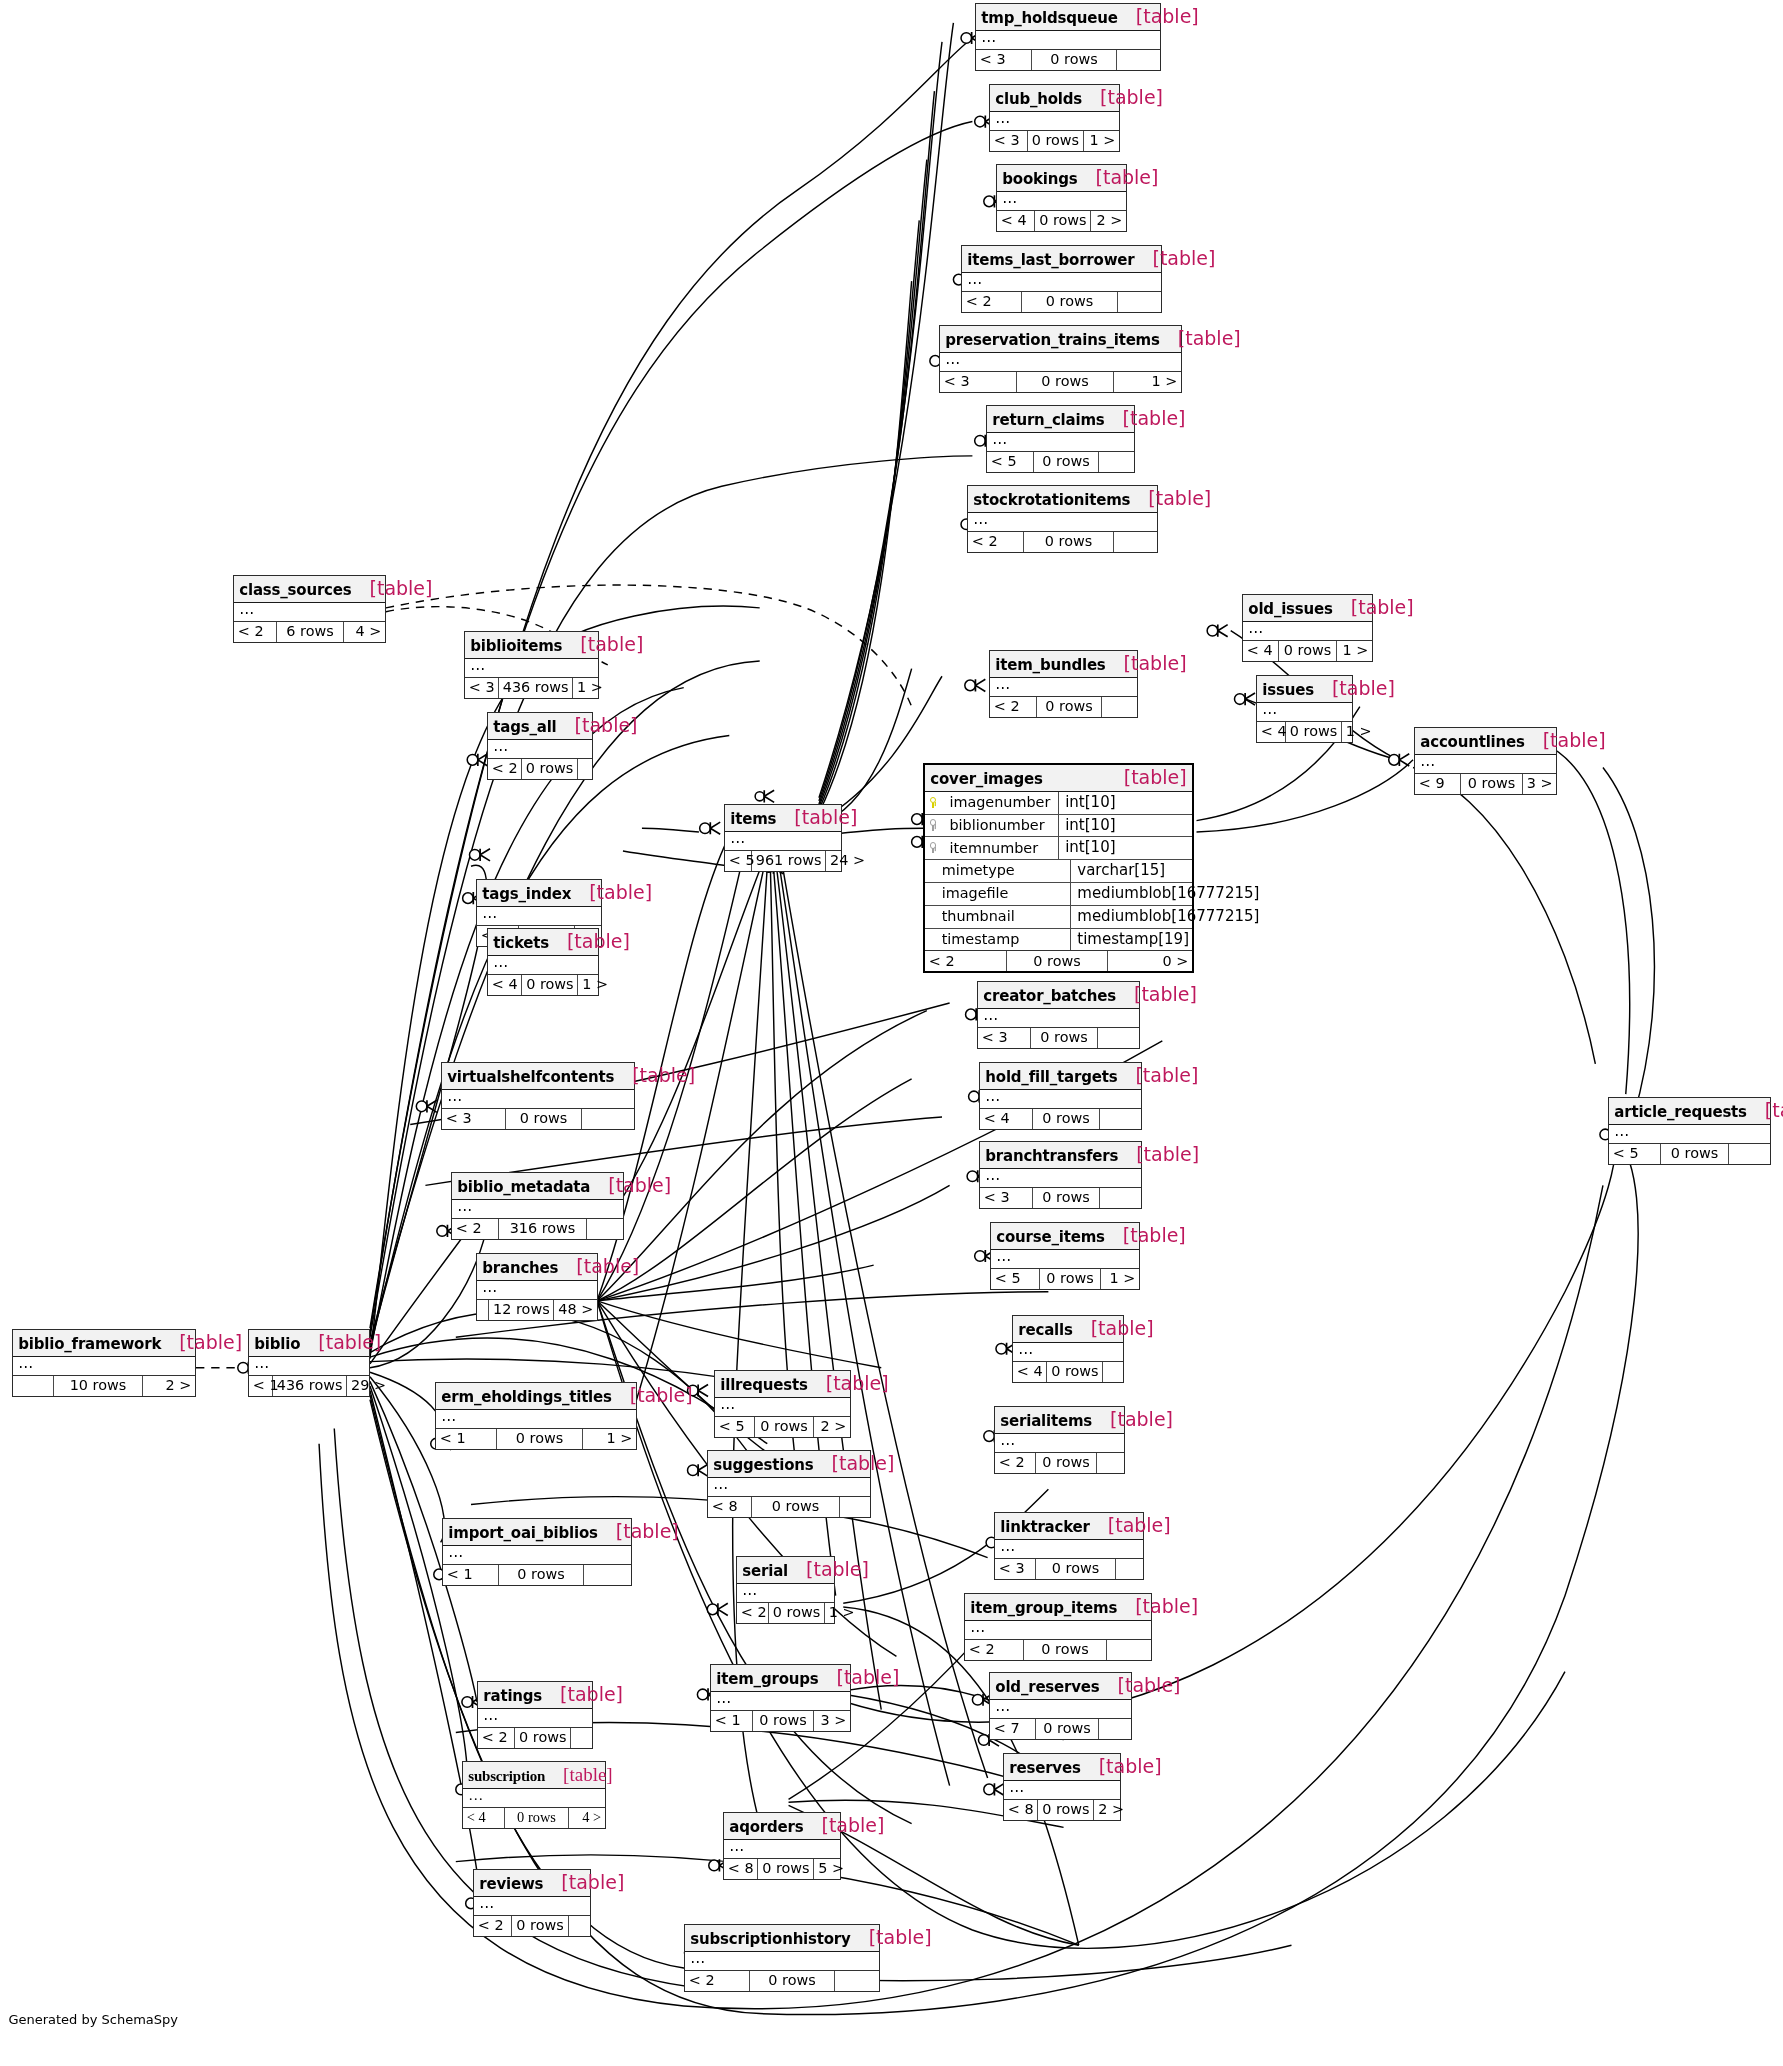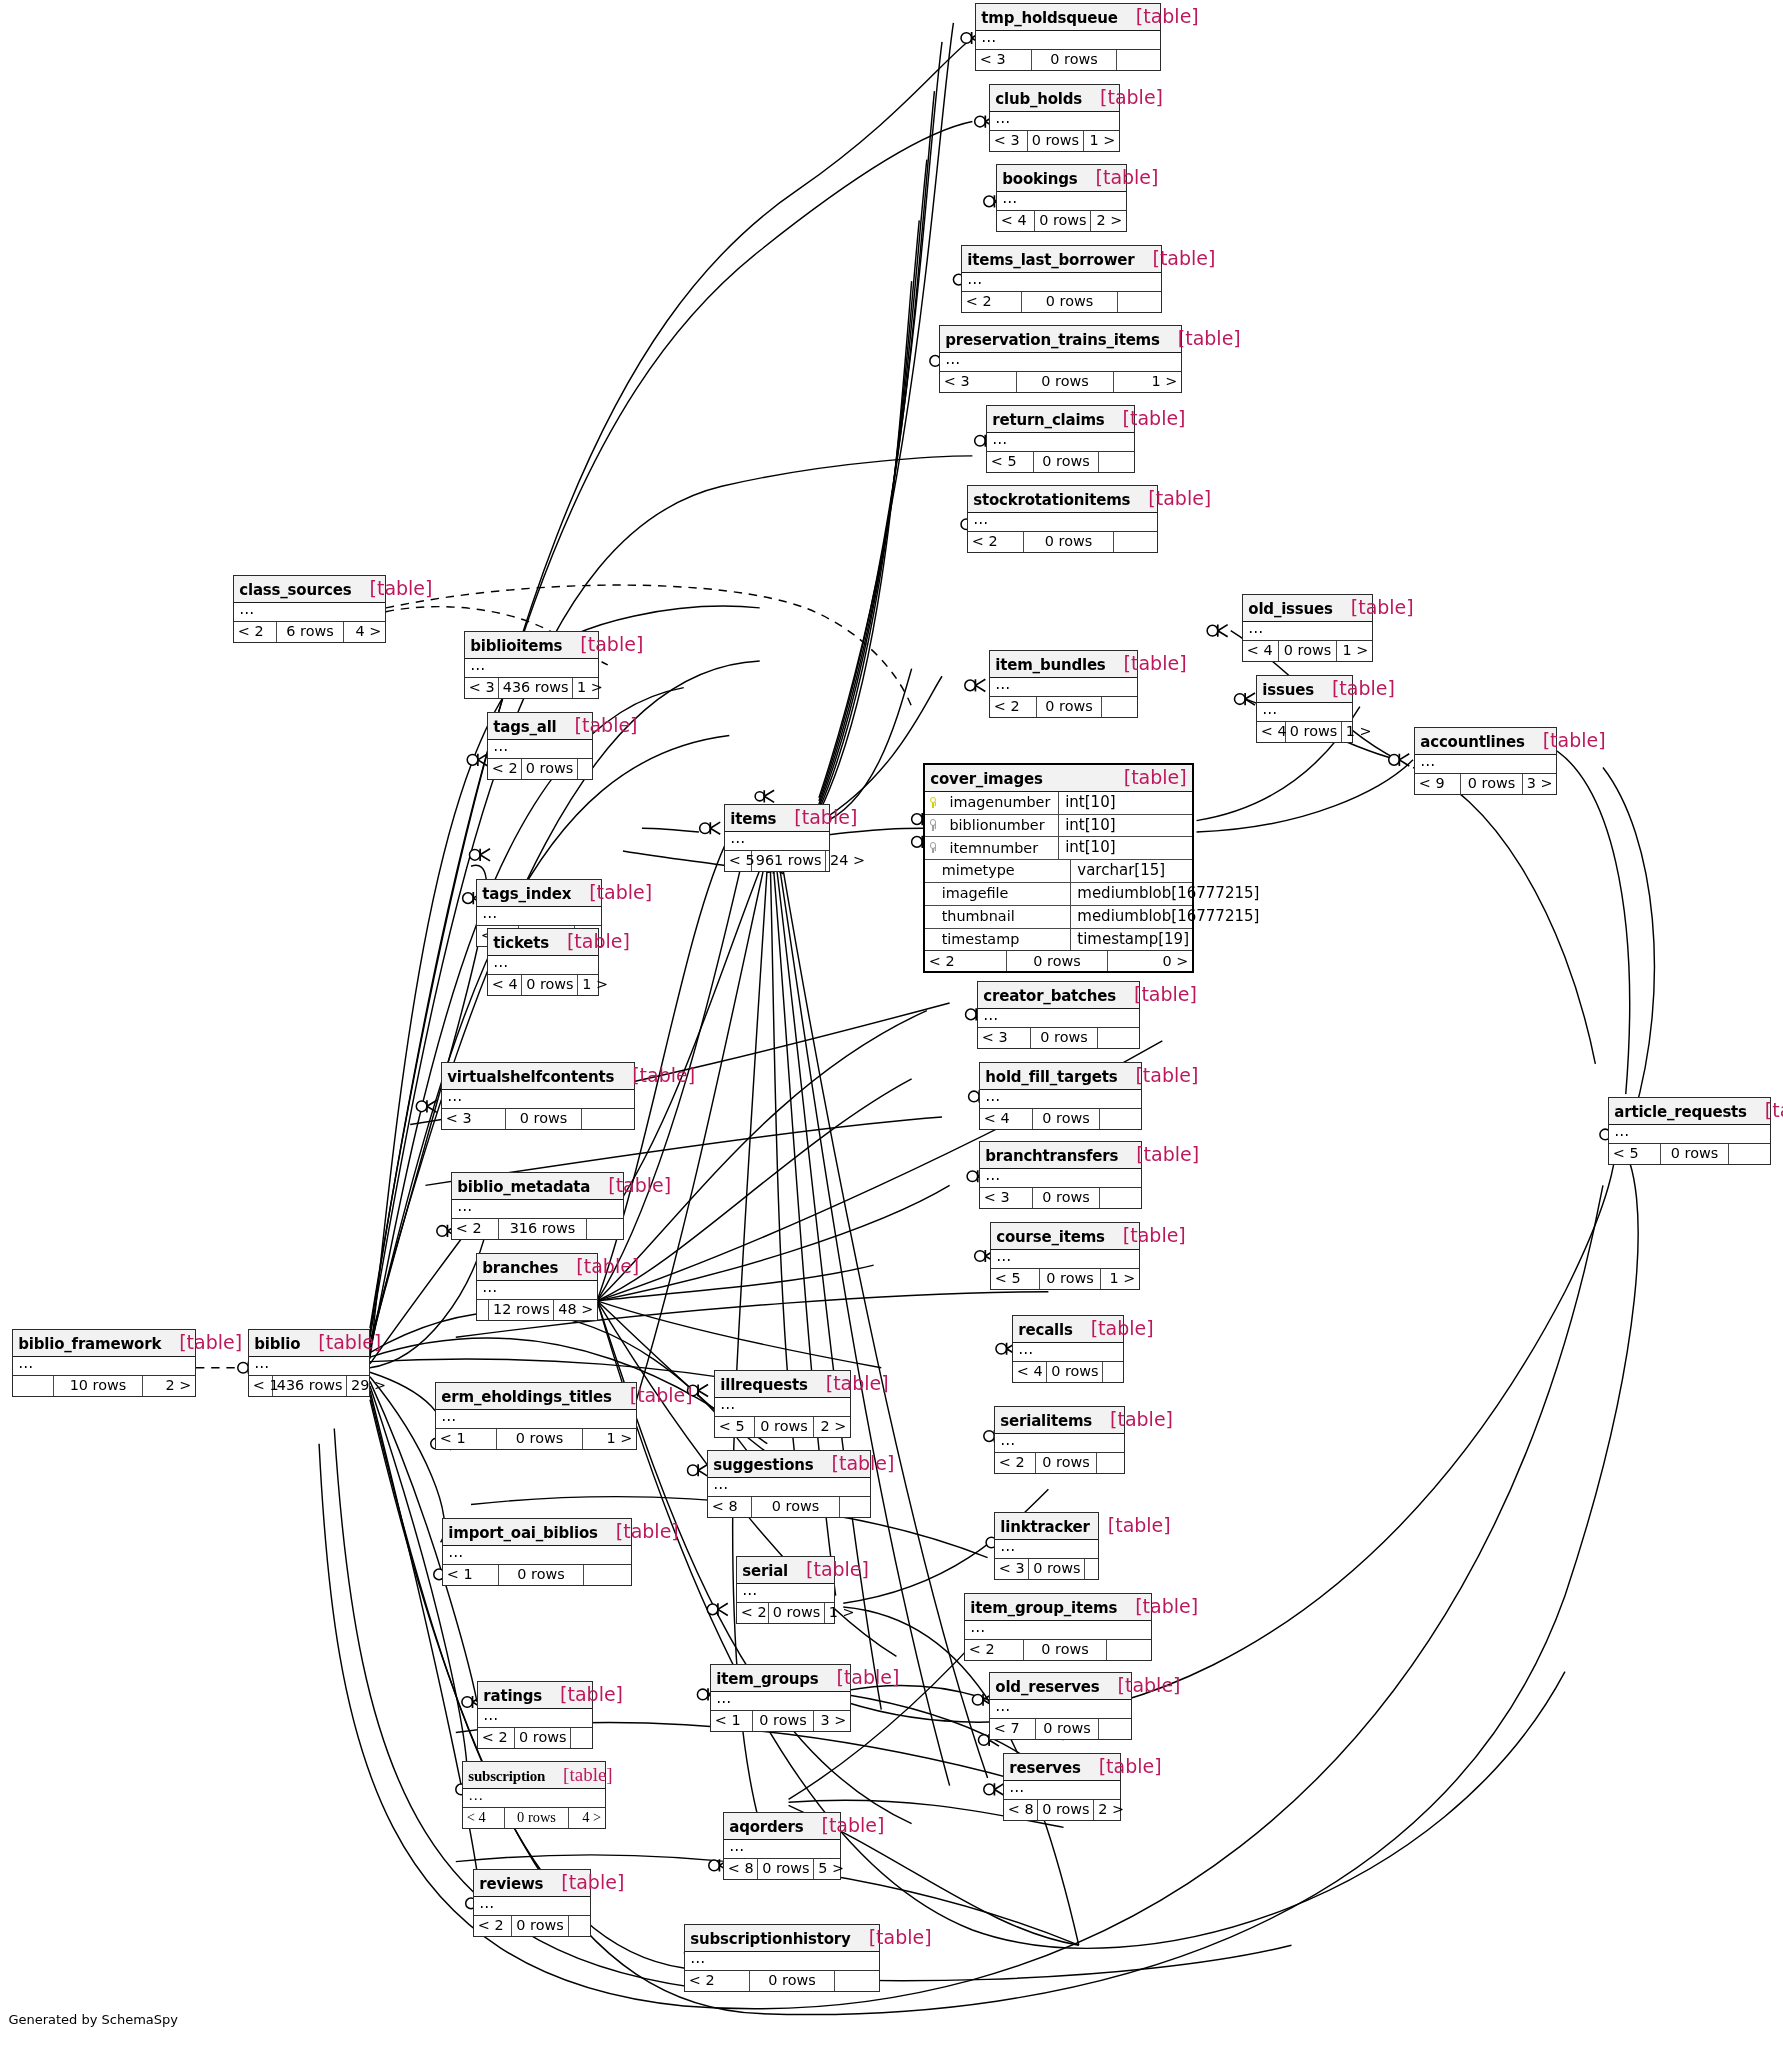--- a/index.html
+++ b/index.html
@@ -702,21 +702,21 @@
       <span class="ttag">[table]</span>
     </div>
     <div class="ellipsis">…</div>
     <div class="foot">
       <div class="fl" style="width:65px">&lt; 2</div>
       <div class="fc">0 rows</div>
       <div class="fr" style="width:44px"></div>
     </div>
   </div>
 
-  <div class="node" style="left:724px; top:804px; width:106px;">
+  <div class="node" style="left:724px; top:804px; width:118px;">
     <div class="hdr">
       <span class="tname">items</span>
       <span class="ttag">[table]</span>
     </div>
     <div class="ellipsis">…</div>
     <div class="foot">
       <div class="fl" style="width:27px">&lt; 5</div>
       <div class="fc">961 rows</div>
       <div class="fr" style="width:30px">24 &gt;</div>
     </div>
@@ -865,21 +865,21 @@
       <span class="ttag">[table]</span>
     </div>
     <div class="ellipsis">…</div>
     <div class="foot">
       <div class="fl" style="width:41px">&lt; 2</div>
       <div class="fc">0 rows</div>
       <div class="fr" style="width:27px"></div>
     </div>
   </div>
 
-  <div class="node" style="left:994px; top:1512px; width:105px;">
+  <div class="node" style="left:994px; top:1512px; width:150px;">
     <div class="hdr">
       <span class="tname">linktracker</span>
       <span class="ttag">[table]</span>
     </div>
     <div class="ellipsis">…</div>
     <div class="foot">
       <div class="fl" style="width:41px">&lt; 3</div>
       <div class="fc">0 rows</div>
       <div class="fr" style="width:27px"></div>
     </div>

